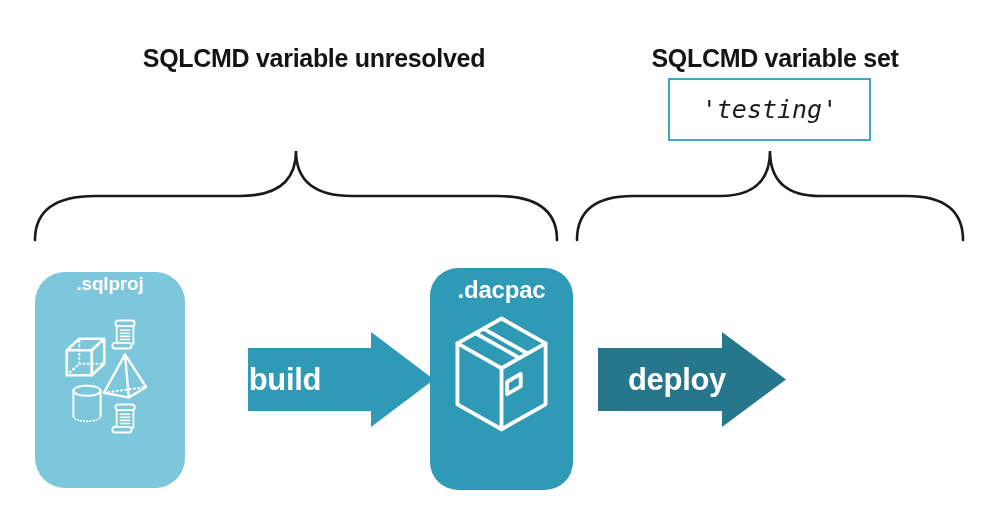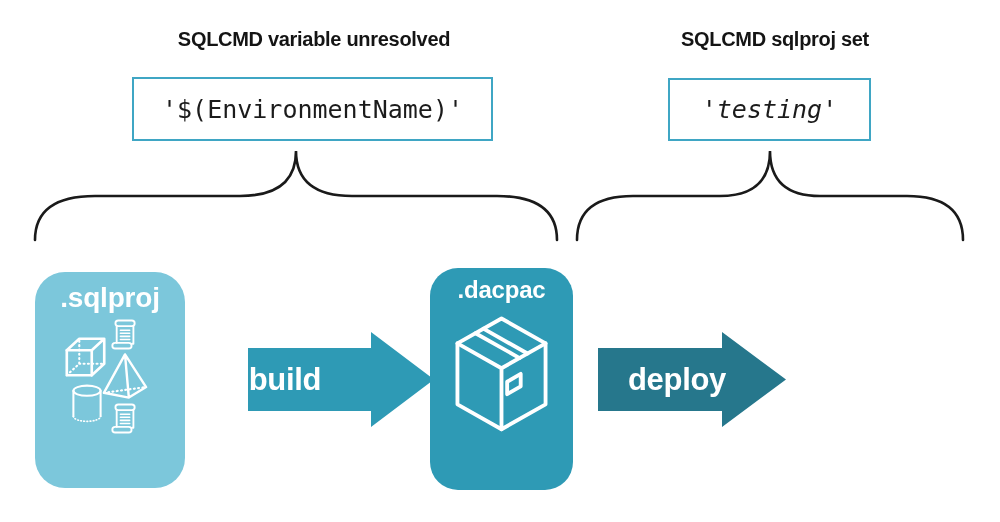--- a/index.html
+++ b/index.html
@@ -7,24 +7,25 @@
     position: relative;
     width: 1000px;
     height: 522px;
     background: #ffffff;
     font-family: "Liberation Sans", sans-serif;
     overflow: hidden;
   }
   .heading {
     position: absolute;
     text-align: center;
-    font-size: 20px;
+    font-size: 25px;
     font-weight: 700;
     letter-spacing: -0.3px;
     color: var(--text-dark, #141414);
+    margin-top: 16px;
   }
   .h-left  { left: 118px; top: 28px; width: 392px; }
   .h-right { left: 622px; top: 28px; width: 306px; }
 
   .codebox {
     position: absolute;
     box-sizing: border-box;
     border: 2.5px solid var(--code-border, #3FA6C4);
     background: #ffffff;
     display: flex;
@@ -53,21 +54,21 @@
   .card-dacpac   { left: 430px; top: 268px; width: 143px; height: 222px; border-radius: 28px; background: var(--teal, #2E9AB5); }
   .card-database { left: 813px; top: 267px; width: 146px; height: 221px; border-radius: 28px; background: var(--dark-teal, #26778C); }
   .card-title {
     text-align: center;
     padding-top: 8px;
     font-weight: 700;
     color: #ffffff;
     font-size: 24px;
     letter-spacing: -0.2px;
   }
-  .card-sqlproj .card-title { padding-top: 10px; font-size: 28px; }
+  .card-sqlproj .card-title { padding-top: 1px; font-size: 19px; }
 
   .ic { position: absolute; }
   .st  { stroke: #ffffff; fill: none; stroke-linecap: round; stroke-linejoin: round; }
   .dash { stroke-dasharray: 2 7; }
   .dt { fill: #ffffff; stroke: none; }
 
   .ic-scroll1  { left: 73px; top: 46px;  width: 31px; height: 33px; }
   .ic-cube     { left: 27px; top: 61px;  width: 48px; height: 48px; }
   .ic-pyramid  { left: 65px; top: 80px;  width: 50px; height: 48px; }
   .ic-cylinder { left: 35px; top: 111px; width: 34px; height: 42px; }
@@ -95,25 +96,22 @@
   }
   .arrow-build  .arrow-label { left: 0; width: 150px; }
   .arrow-deploy .arrow-label { left: 0; width: 158px; }
 </style>
 </head>
 <body>
 
 <div class="stage">
 
   <div class="heading h-left">SQLCMD variable unresolved</div>
-  <div class="heading h-right">SQLCMD sqlproj set</div>
+  <div class="heading h-right">SQLCMD variable set</div>
 
-  <div class="codebox cb-left">
-    <span>'$(EnvironmentName)'</span>
-  </div>
   <div class="codebox cb-right">
     <span>'testing'</span>
   </div>
 
   <svg class="brace brace-left" viewBox="0 0 536 97">
     <path d="M 7 93 Q 7 49 67 49 L 212 49 Q 268 49 268 4 Q 268 49 324 49 L 469 49 Q 529 49 529 93"></path>
   </svg>
   <svg class="brace brace-right" viewBox="0 0 398 97">
     <path d="M 6 93 Q 6 49 62 49 L 149 49 Q 199 49 199 4 Q 199 49 249 49 L 336 49 Q 392 49 392 93"></path>
   </svg>

